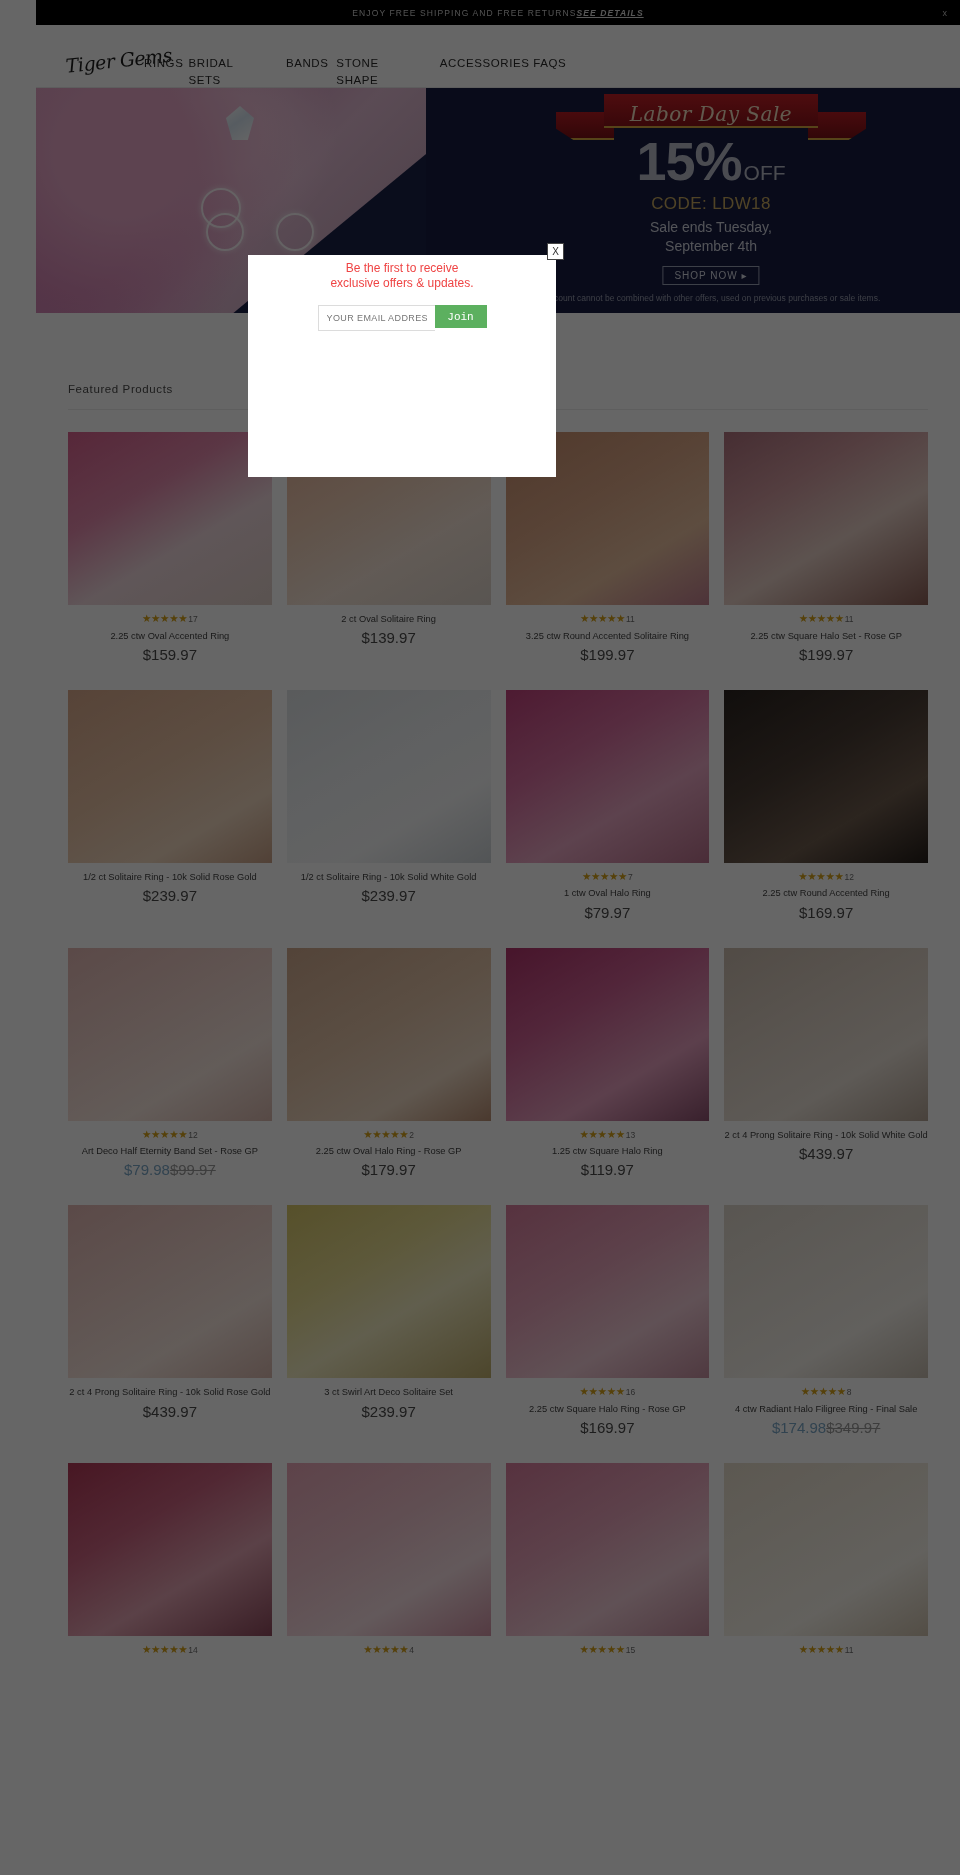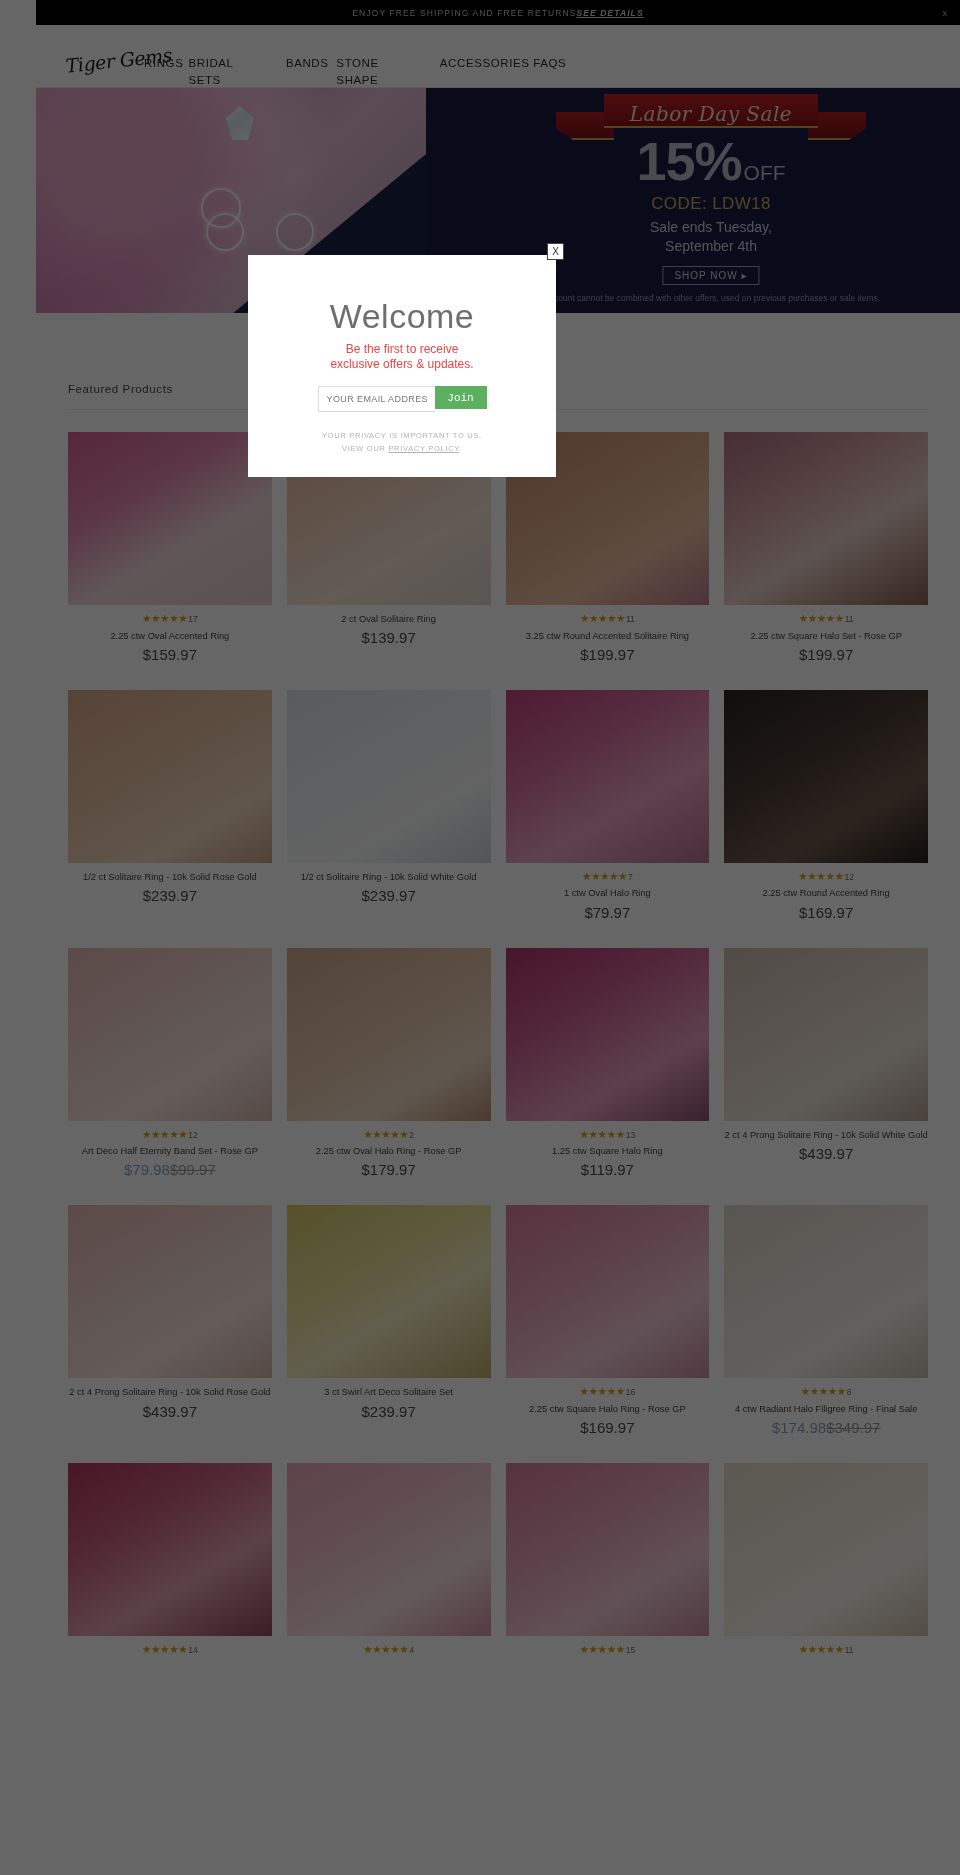--- a/index.html
+++ b/index.html
@@ -636,26 +636,21 @@
             <div class="card-price"></div>
           </div>
         </div>
       </div>
   </div>
 
   <div id="dim"></div>
 
   <div class="modal">
     <div class="modal-close">X</div>
-    <div class="modal-title">Welcome</div>
     <div class="modal-sub" style="white-space: pre-line;">Be the first to receive
 exclusive offers &amp; updates.</div>
     <div class="modal-form">
       <input class="modal-input" type="text" placeholder="YOUR EMAIL ADDRESS" style="">
       <button class="modal-join">Join</button>
     </div>
-    <div class="modal-privacy">
-      <div>YOUR PRIVACY IS IMPORTANT TO US.</div>
-      <div><span>VIEW OUR </span><a>PRIVACY POLICY</a><span>.</span></div>
-    </div>
   </div>
 
 </div>
 
 </body></html>

